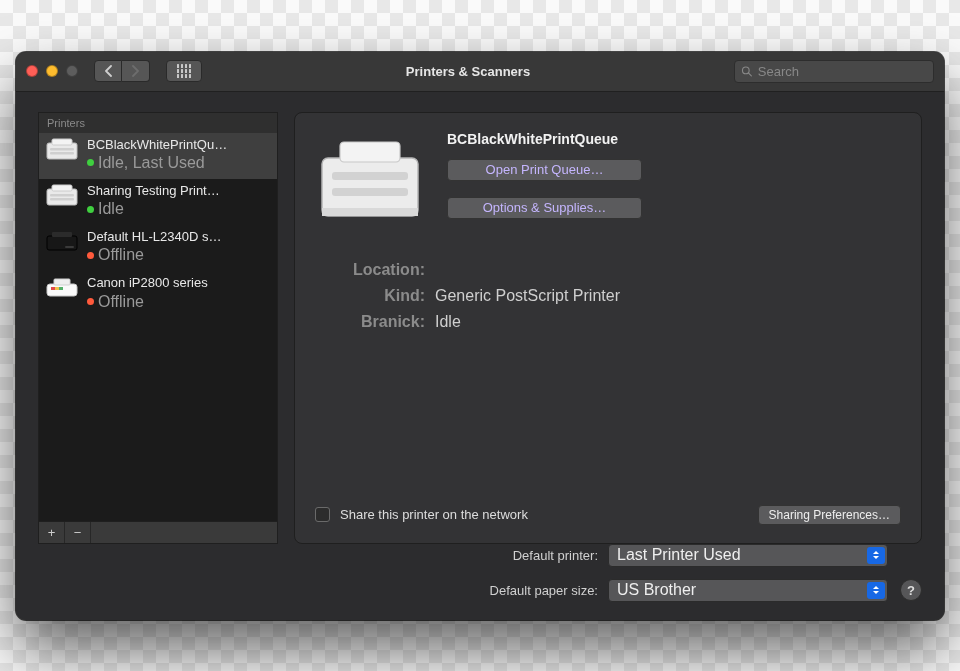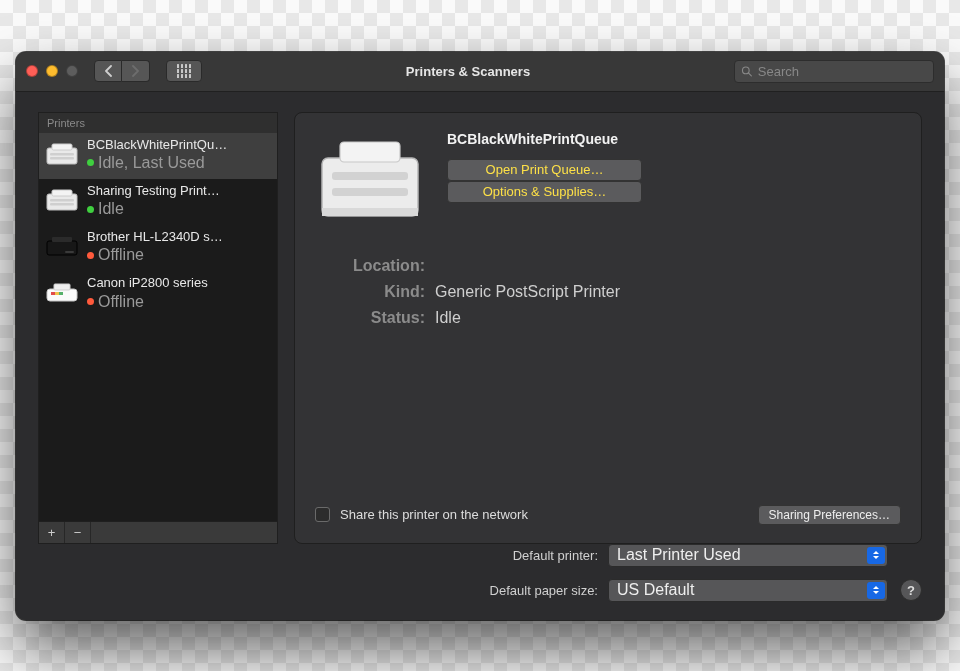--- a/index.html
+++ b/index.html
@@ -55,21 +55,21 @@
   
   .body { flex:1; padding: 20px 22px 18px 22px; display:flex; flex-direction:column; }
   .toprow { display:flex; gap:16px; flex:1; min-height:0; }
   
   .sidebar {
     width:240px; flex:none; display:flex; flex-direction:column;
     border:1px solid #1f1f1f;
   }
   .sb-hdr { font-size:11px; color:#8a8a8a; padding:4px 8px; background:#2f2f2f; }
   .sb-list { flex:1; background:#1b1b1b; overflow:hidden; }
-  .row { display:flex; align-items:center; gap:8px; padding:4px 6px 6px 6px; }
+  .row { display:flex; gap:8px; padding:4px 6px 6px 6px; }
   .row.sel { background:#3f3f3f; }
   .thumb {
     width:34px;height:26px;border-radius:2px;flex:none;
     display:flex;align-items:center;justify-content:center;
   }
   .thumb svg{width:34px;height:26px;}
   .rowtext { line-height:1.25; overflow:hidden; }
   .pname { font-size:13px; color:#e8e8e8; white-space:nowrap; overflow:hidden; text-overflow:ellipsis; max-width:170px;}
   .pstatus { font-size:16px; color:#9a9a9a; display:flex; align-items:center; gap:4px; }
   .led { width:7px;height:7px;border-radius:50%; }
@@ -78,22 +78,22 @@
   .sb-bot .b{ width:26px;height:100%; display:flex;align-items:center;justify-content:center;color:#cfcfcf;border-right:1px solid #272727;cursor:default;}
   
   .detail { flex:1; background:#333335; border:1px solid #1f1f1f; border-radius:8px; padding:18px 20px; display:flex; flex-direction:column; }
   .hdrrow { display:flex; align-items:flex-start; gap:22px; }
   .bigthumb { width:110px;height:100px;flex:none;display:flex;align-items:center;justify-content:center;}
   .bigthumb svg{width:108px;height:90px;}
   .hdrtext { flex:1; }
   .bigname { font-size:14px; font-weight:700; color:#f2f2f2; margin-bottom:12px; }
   .actbtn {
     display:block; width:195px; height:22px; line-height:20px; text-align:center;
-    background:#5b5b5d; border:1px solid #333; border-radius:4px; color:#fde047; font-size:13px;
-    margin-bottom:0;
+    background:#5b5b5d; border:1px solid #333; border-radius:4px; color:#c4b5fd; font-size:13px;
+    margin-bottom:16px;
   }
   .info { margin-top:26px; display:grid; grid-template-columns:110px 1fr; row-gap:8px; column-gap:10px; font-size:16px;}
   .info .lab{ text-align:right; color:#8b8b8b; font-weight:600; }
   .info .val{ color:#cfcfcf; }
   .sharebar { margin-top:auto; display:flex; align-items:center; gap:10px; padding-top:20px;}
   .chk { width:15px;height:15px;border:1px solid #6a6a6a;border-radius:3px;background:#2c2c2c; }
   .shlabel { flex:1; color:#ddd; }
   .sharebtn { height:20px; padding:0 10px; background:#5b5b5d;border:1px solid #333;border-radius:4px;color:#eee;font-size:12px;line-height:18px;}
   
   .defaults { display:grid; grid-template-columns: 1fr 280px 34px; row-gap:12px; align-items:center; }
@@ -228,21 +228,21 @@
             </div>
           </div>
 
           <div class="row">
             <div class="thumb">
                 <svg viewBox="0 0 34 26">
                   <use href="#darkPrinter"></use>
                 </svg>
               </div>
             <div class="rowtext">
-              <div class="pname">Brother HL-L2340D s…</div>
+              <div class="pname">Default HL-L2340D s…</div>
               <div class="pstatus">
                 <span class="led red"></span>
                 <span>Offline</span>
               </div>
             </div>
           </div>
 
           <div class="row">
             <div class="thumb">
                 <svg viewBox="0 0 34 26">
@@ -276,41 +276,41 @@
             <div class="bigname">BCBlackWhitePrintQueue</div>
             <div class="actbtn">Open Print Queue…</div>
             <div class="actbtn">Options &amp; Supplies…</div>
           </div>
         </div>
         <div class="info">
           <div class="lab">Location:</div>
           <div class="val"></div>
           <div class="lab">Kind:</div>
           <div class="val">Generic PostScript Printer</div>
-          <div class="lab">Status:</div>
+          <div class="lab">Branick:</div>
           <div class="val">Idle</div>
         </div>
         <div class="sharebar">
           <div class="chk"></div>
           <div class="shlabel">Share this printer on the network</div>
           <div class="sharebtn">Sharing Preferences…</div>
         </div>
       </div>
 
     </div>
 
     <div class="defaults">
       <div class="deflab">Default printer:</div>
       <div class="select">
         <span>Last Printer Used</span>
         <span class="caps"></span>
       </div>
       <div></div>
       <div class="deflab">Default paper size:</div>
       <div class="select">
-        <span>US Default</span>
+        <span>US Brother</span>
         <span class="caps"></span>
       </div>
       <div class="help">?</div>
     </div>
 
   </div>
 </div>
 
 </body></html>

